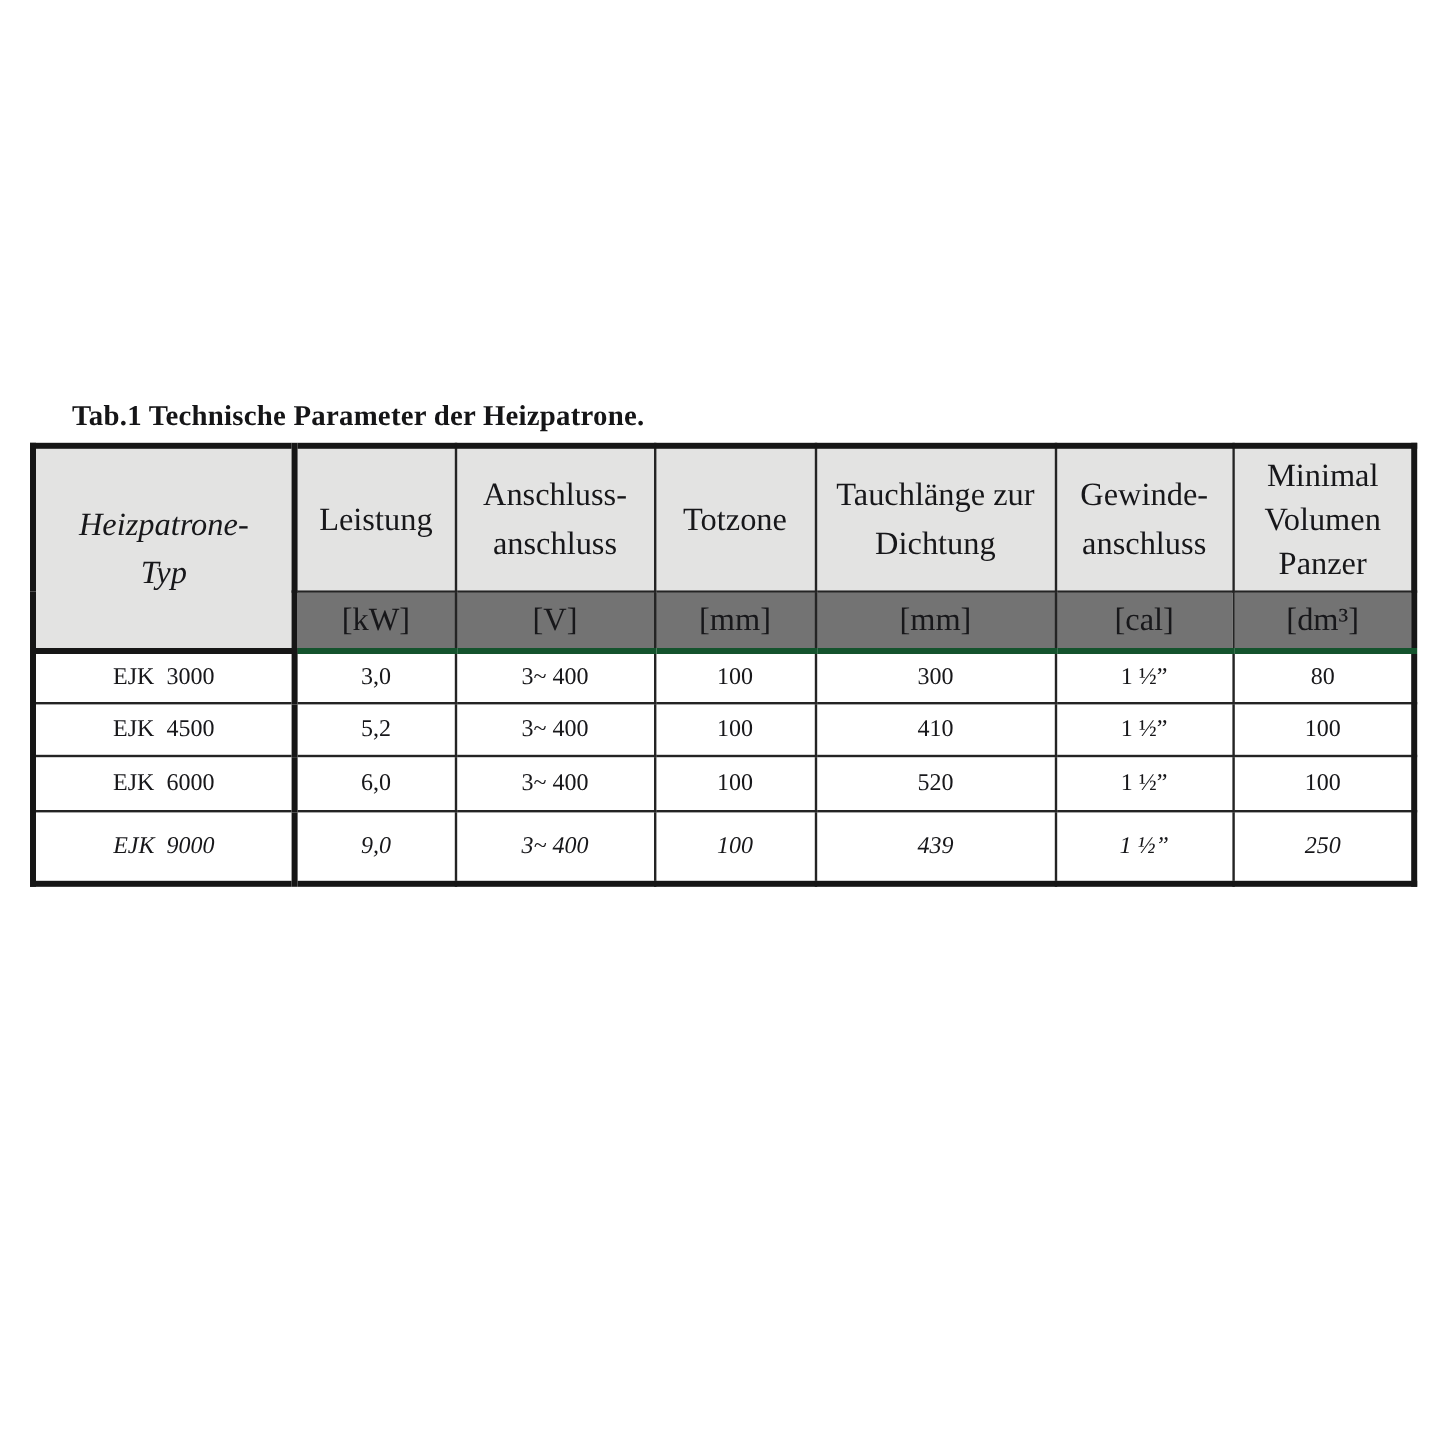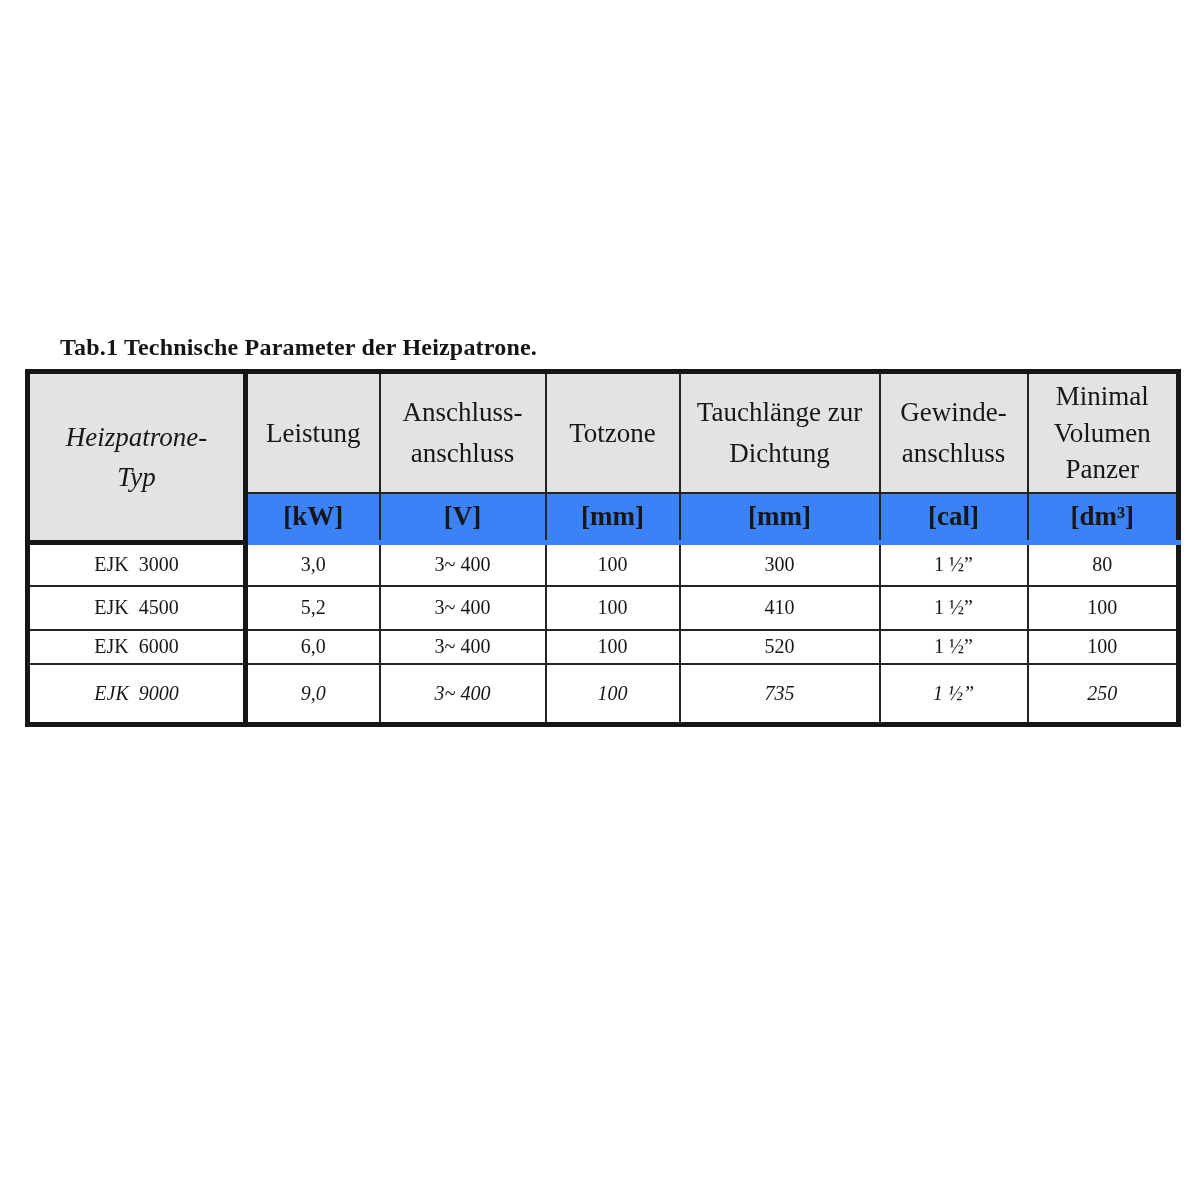--- a/index.html
+++ b/index.html
@@ -47,45 +47,44 @@
   .param-table .hdr-cell {
     background: #e3e3e2;
     font-size: 27px;
     line-height: 1.5;
     white-space: pre-line;
   }
   .param-table .hdr-cell.three-line {
     line-height: 1.35;
   }
   .param-table .unit-cell {
-    background: #3b82f6;
+    background: #737373;
     font-size: 27px;
-    border-bottom: 5px solid #3b82f6;
+    border-bottom: 5px solid #14532d;
     white-space: pre;
-    font-weight: bold;
   }
   .param-table .typ-hdr {
     border-right: 5px solid #161616;
     border-bottom: 5px solid #161616;
     font-style: italic;
   }
   .row-header { height: 121px; }
   .row-units  { height: 50px; }
   
   .param-table .data-cell {
     background: #ffffff;
     font-size: 20px;
     white-space: pre-wrap;
   }
   .param-table .typ-cell {
     border-right: 5px solid #161616;
   }
   .row-d1 { height: 43px; }
   .row-d2 { height: 44px; }
-  .row-d3 { height: 34px; }
+  .row-d3 { height: 46px; }
   .row-d4 { height: 61px; font-style: italic; }
 </style>
 </head>
 <body>
 
 <div class="page">
 
   <div class="doc-title">Tab.1 Technische Parameter der Heizpatrone.</div>
 
   <table class="param-table">
@@ -148,20 +147,20 @@
         <td class="data-cell">100</td>
         <td class="data-cell">520</td>
         <td class="data-cell">1 ½”</td>
         <td class="data-cell">100</td>
       </tr>
       <tr class="row-d4">
         <td class="data-cell typ-cell">EJK  9000</td>
         <td class="data-cell">9,0</td>
         <td class="data-cell">3~ 400</td>
         <td class="data-cell">100</td>
-        <td class="data-cell">735</td>
+        <td class="data-cell">439</td>
         <td class="data-cell">1 ½”</td>
         <td class="data-cell">250</td>
       </tr>
     </tbody>
   </table>
 
 </div>
 
 </body></html>

